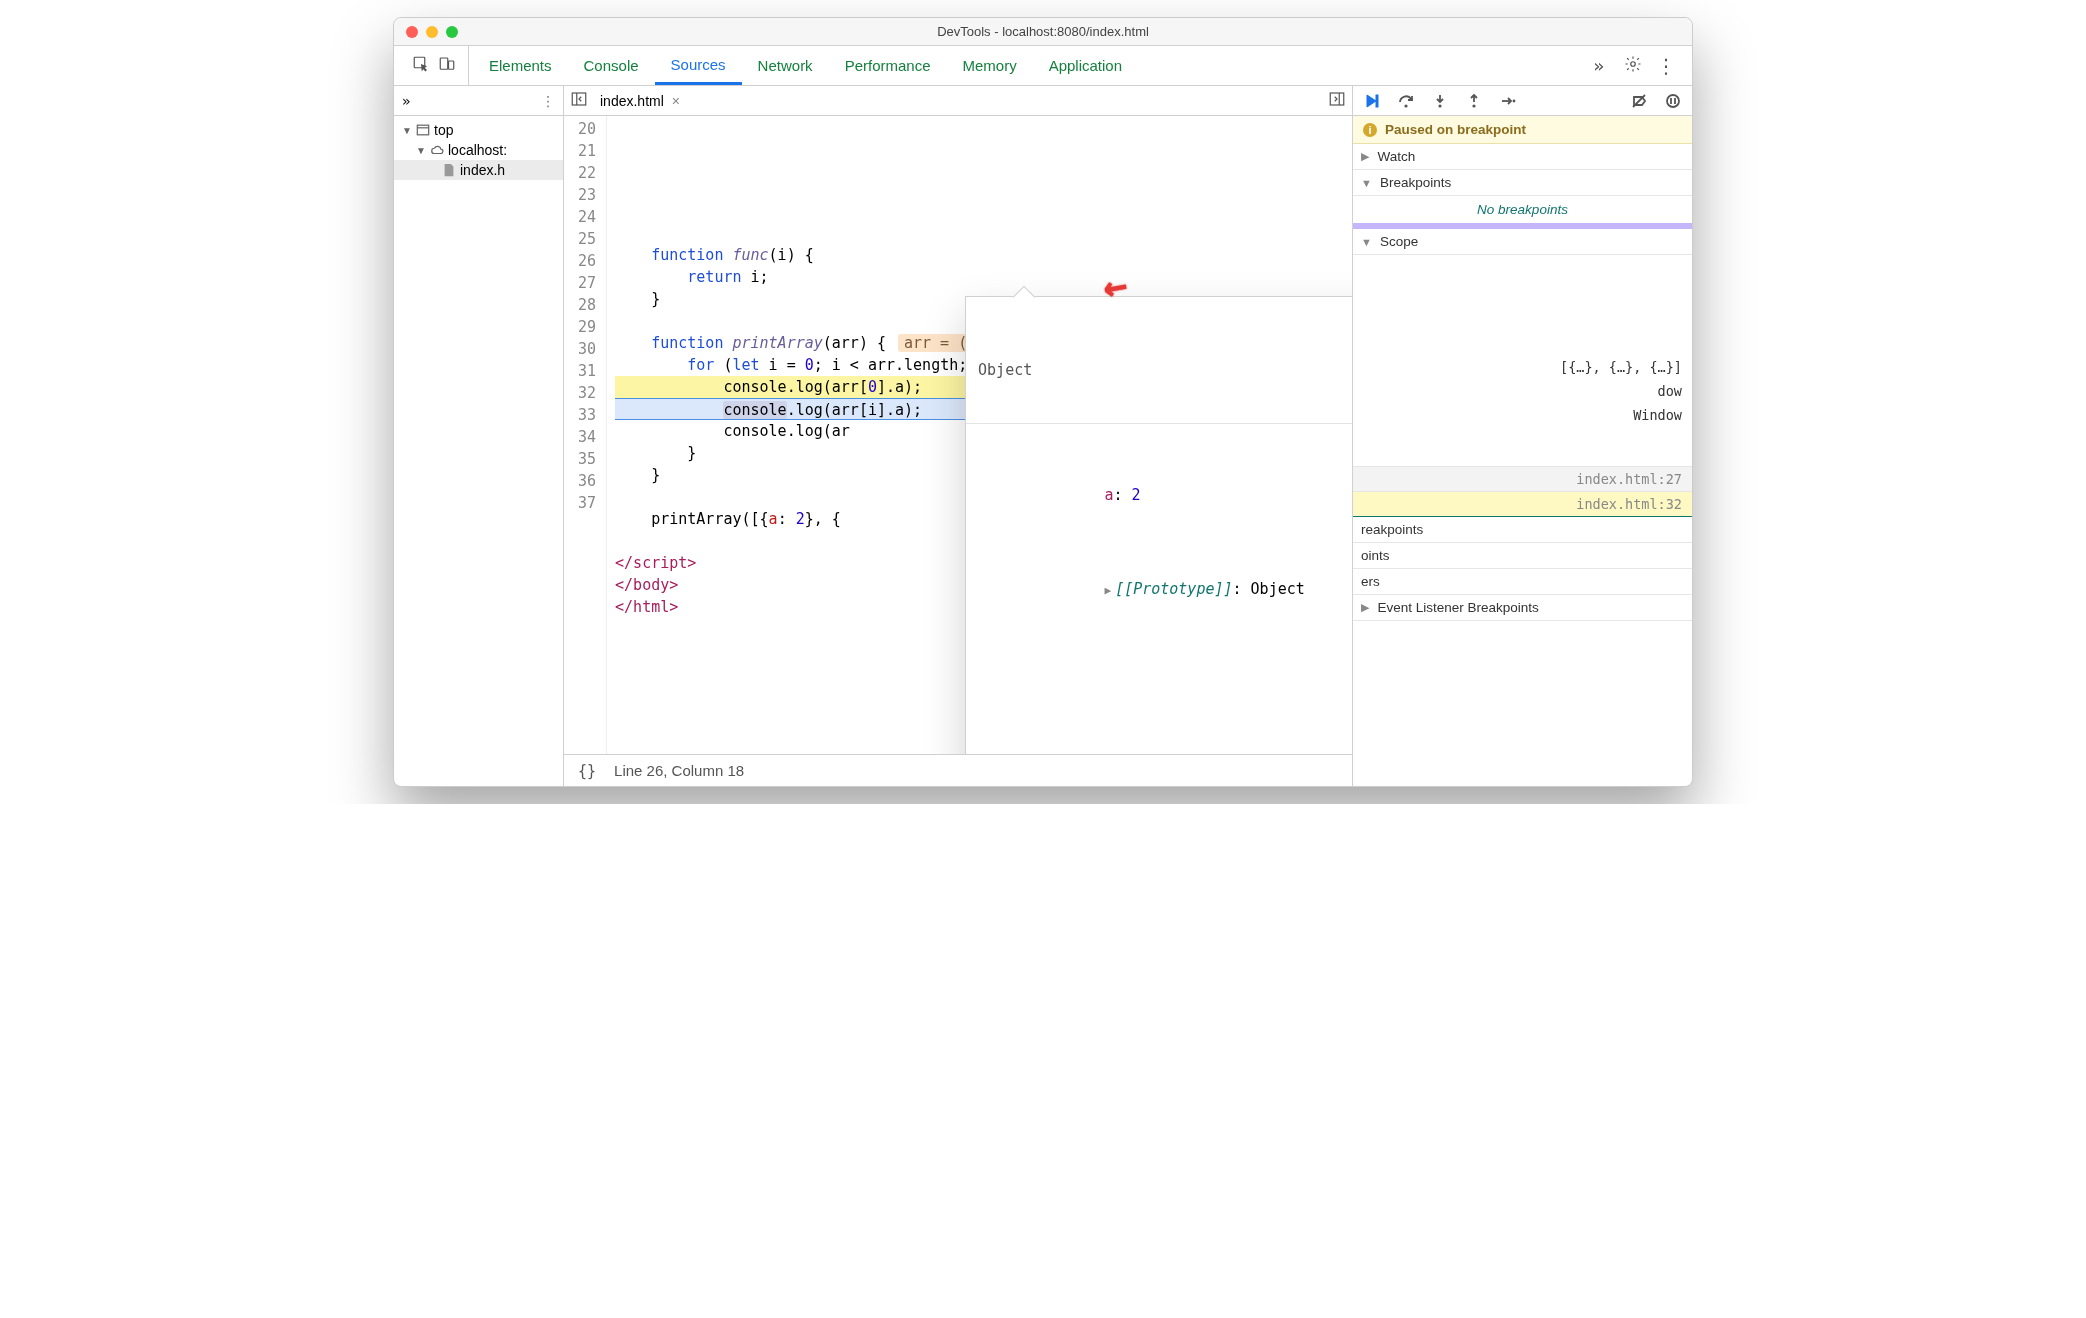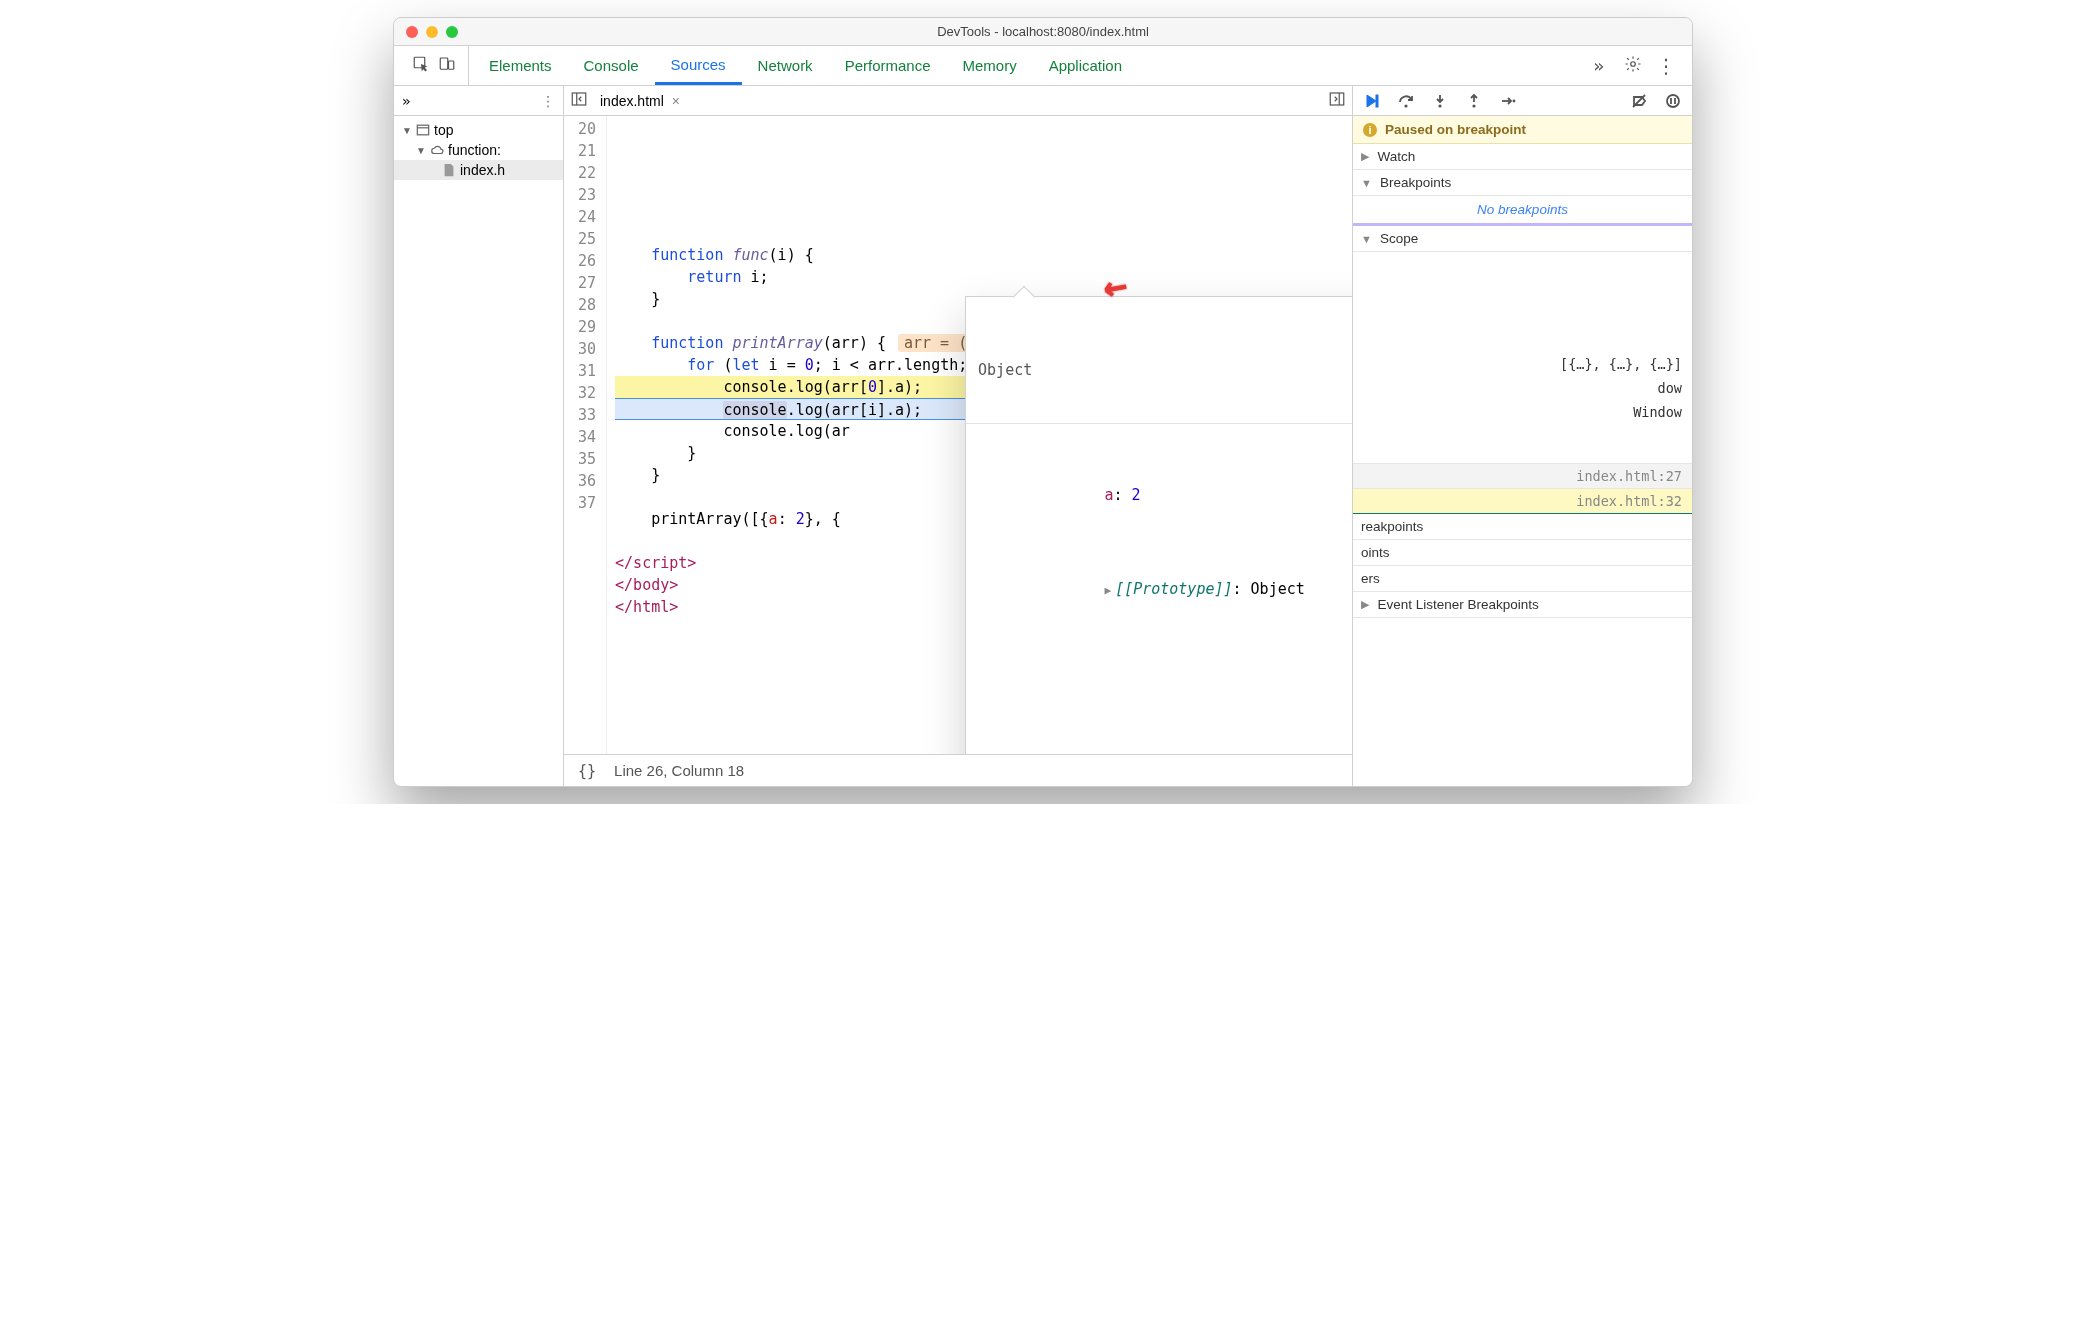--- a/index.html
+++ b/index.html
@@ -106,21 +106,21 @@
     padding:0 14px; font-size:15px; color:#555;
   }
   
   .debug-col { width:340px; border-left:1px solid #d0d0d0; display:flex; flex-direction:column; flex-shrink:0; font-size:13.5px; }
   .debug-toolbar { height:30px; border-bottom:1px solid #d0d0d0; display:flex; align-items:center; gap:16px; padding:0 10px; }
   .dbg-icon { width:18px; height:18px; display:flex; align-items:center; justify-content:center; color:#555; }
   .dbg-icon.blue svg { stroke:#1a73e8; fill:#1a73e8; }
   .pause-banner { background:#fffbe0; color:#8a6d1c; padding:6px 10px; display:flex; align-items:center; gap:8px; font-weight:600; border-bottom:1px solid #e9e1a8; }
   .pause-banner .info-icon { width:14px; height:14px; border-radius:50%; background:#d3a82c; color:#fff; display:flex; align-items:center; justify-content:center; font-size:11px; font-weight:700;}
   .dbg-section-header { padding:5px 8px; display:flex; align-items:center; gap:4px; border-bottom:1px solid #e6e6e6; cursor:pointer; color:#333; }
-  .dbg-section-body { padding:6px 10px; color:#3b82f6; font-style:italic; border-bottom:3px solid #c4b5fd; }
+  .dbg-section-body { padding:6px 10px; color:#0f766e; font-style:italic; border-bottom:6px solid #c4b5fd; }
   .dbg-row { display:flex; justify-content:space-between; padding:4px 10px 4px 20px; font-family: ui-monospace, Menlo, Consolas, monospace; font-style:normal; color:#333;}
   .dbg-link { color:#888; }
   
   .hover-pop {
     position:absolute;
     left:358px; top:180px;
     width:490px;
     background:#fff;
     border:1px solid #d0d0d0;
     box-shadow:0 18px 40px rgba(0,0,0,0.18);
@@ -213,21 +213,21 @@
               <rect x="1.5" y="2.5" width="13" height="11"></rect>
               <line x1="1.5" y1="5.5" x2="14.5" y2="5.5"></line>
             </svg>
           <span>top</span>
         </div>
         <div class="tree-row indent1">
           <span class="tree-caret">▼</span>
           <svg class="tree-icon" viewBox="0 0 16 16" fill="none" stroke="#666" stroke-width="1.4">
               <path d="M5 12a3 3 0 010-6 4 4 0 017.5 1A2.5 2.5 0 0112 12z"></path>
             </svg>
-          <span>function:</span>
+          <span>localhost:</span>
         </div>
         <div class="tree-row indent2 selected">
           <svg class="tree-icon" viewBox="0 0 16 16" fill="#999">
               <path d="M3 1h7l3 3v11H3z"></path>
             </svg>
           <span>index.h</span>
         </div>
       </div>
     </div>
 

